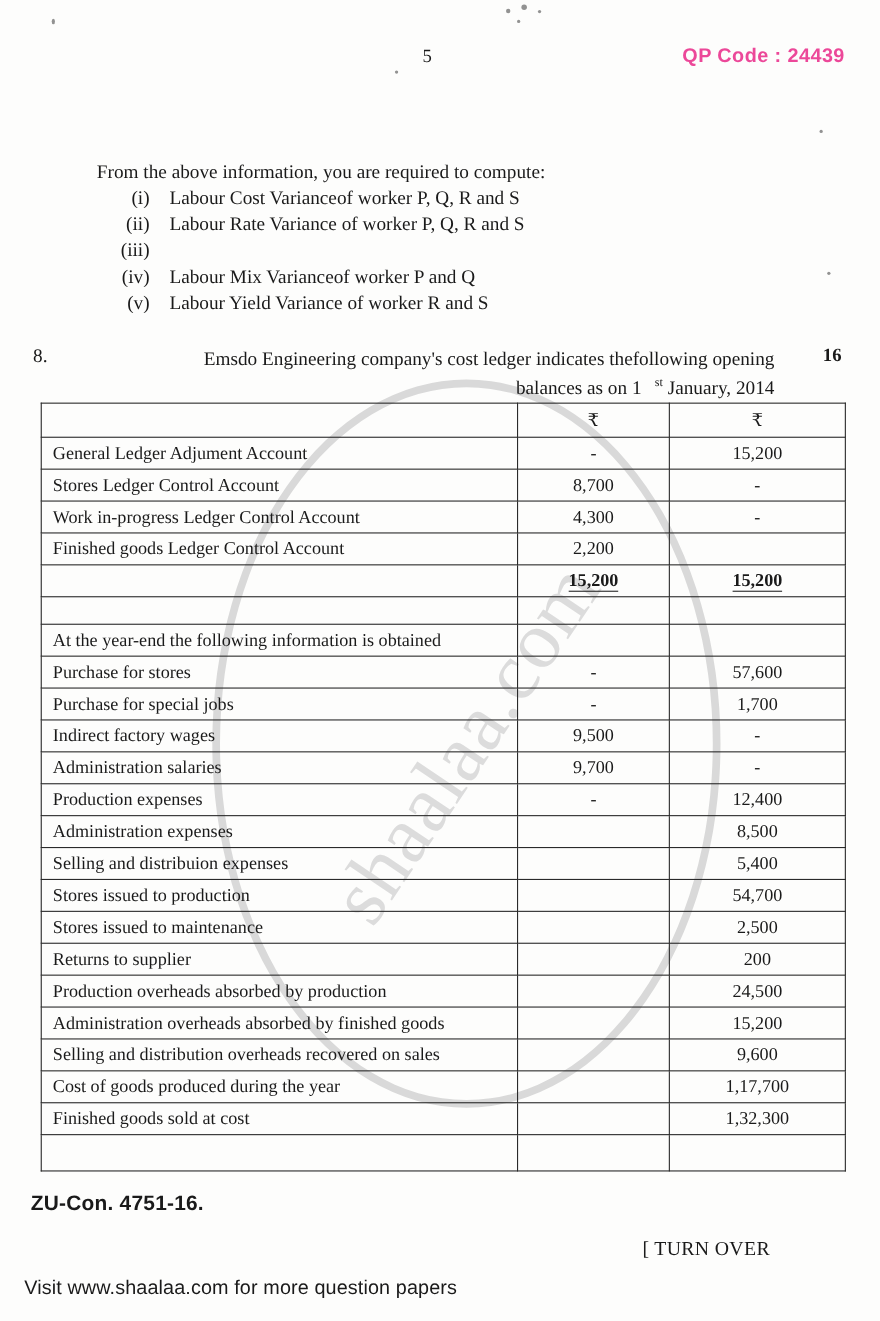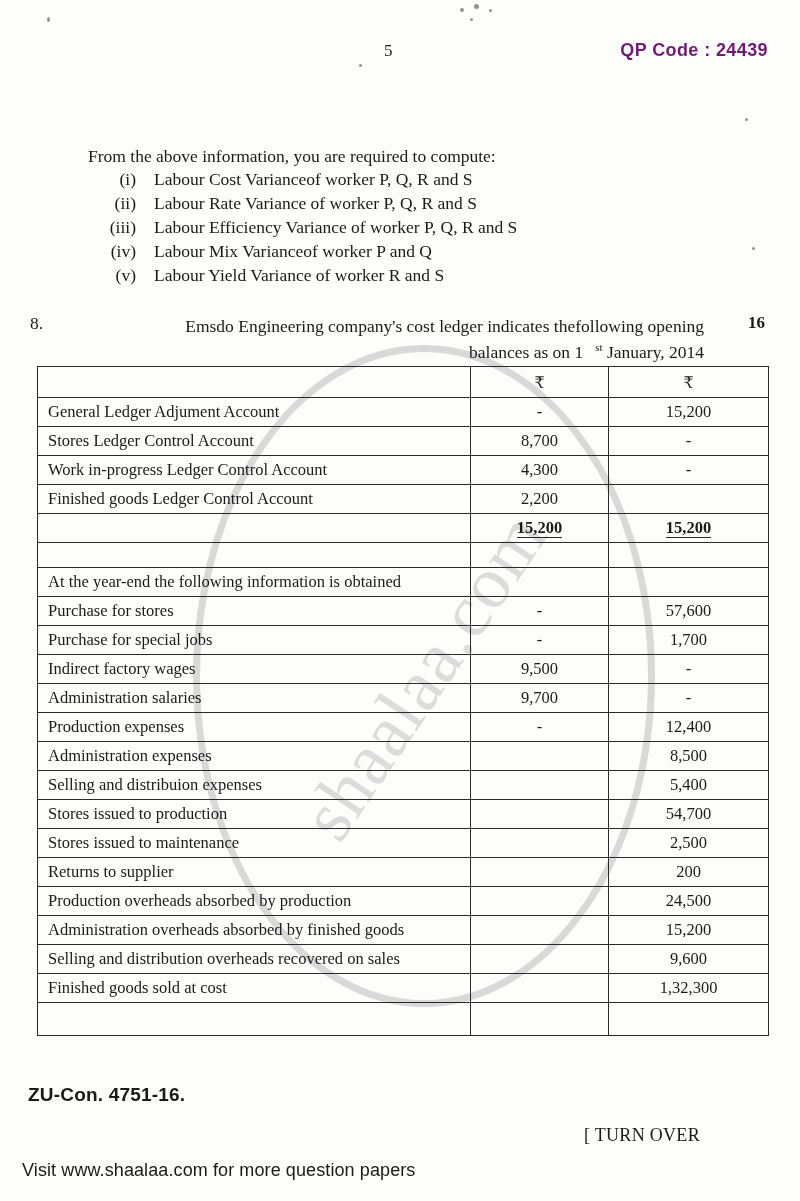--- a/index.html
+++ b/index.html
@@ -75,21 +75,21 @@
     font-size: 17px;
   }
   .qp-code {
     position: absolute;
     right: 32px;
     top: 40px;
     font-family: "Liberation Sans", "DejaVu Sans", sans-serif;
     font-size: 18px;
     font-weight: bold;
     letter-spacing: .4px;
-    color: #701a75;
+    color: #ec4899;
   }
 
   
   .intro-line {
     position: absolute;
     left: 88px;
     top: 146px;
     font-size: 17.5px;
   }
   .roman-list {
@@ -245,21 +245,20 @@
     <div class="roman-row">
       <span class="roman-num">(i)</span>
       <span class="roman-text">Labour Cost Varianceof worker P, Q, R and S</span>
     </div>
     <div class="roman-row">
       <span class="roman-num">(ii)</span>
       <span class="roman-text">Labour  Rate Variance of worker P, Q, R and S</span>
     </div>
     <div class="roman-row">
       <span class="roman-num">(iii)</span>
-      <span class="roman-text">Labour  Efficiency  Variance of worker P, Q, R and S</span>
     </div>
     <div class="roman-row">
       <span class="roman-num">(iv)</span>
       <span class="roman-text">Labour  Mix Varianceof worker P and Q</span>
     </div>
     <div class="roman-row">
       <span class="roman-num">(v)</span>
       <span class="roman-text">Labour  Yield Variance of worker R and S</span>
     </div>
   </div>
@@ -384,20 +383,25 @@
         <td>Administration overheads absorbed by finished goods</td>
         <td class="num"></td>
         <td class="num">15,200</td>
       </tr>
       <tr>
         <td>Selling and distribution overheads recovered on sales</td>
         <td class="num"></td>
         <td class="num">9,600</td>
       </tr>
       <tr>
+        <td>Cost of goods produced during the year</td>
+        <td class="num"></td>
+        <td class="num">1,17,700</td>
+      </tr>
+      <tr>
         <td>Finished goods sold at cost</td>
         <td class="num"></td>
         <td class="num">1,32,300</td>
       </tr>
 
       <tr class="row-tail">
         <td></td>
         <td class="num"></td>
         <td class="num"></td>
       </tr>

